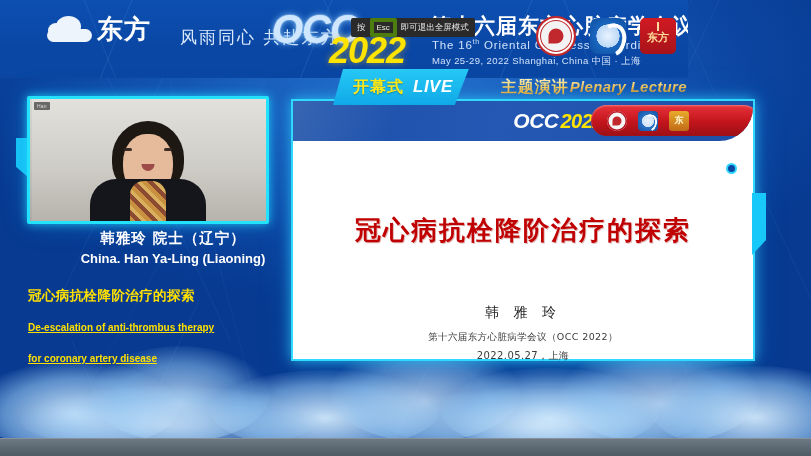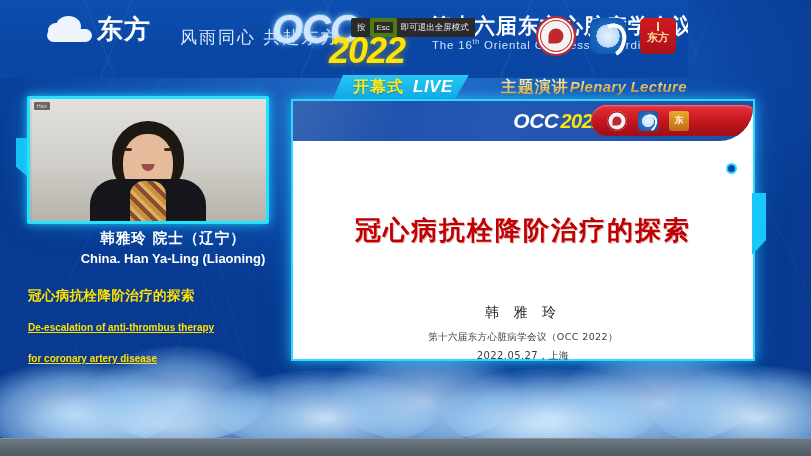--- a/index.html
+++ b/index.html
@@ -76,21 +76,21 @@
   .lg-swirl::after{content:"";position:absolute;left:8px;top:5px;width:20px;height:26px;border-radius:50% 50% 45% 45%;
     border:4px solid #fff;border-left-color:transparent;border-bottom-color:transparent;transform:rotate(20deg);}
   .lg-dome{background:linear-gradient(180deg,#d11a22 0%,#a8131a 100%);border-radius:5px;overflow:hidden;}
   .lg-dome::before{content:"";position:absolute;left:50%;top:4px;transform:translateX(-50%);
     width:2px;height:9px;background:#ffd9a0;}
   .lg-dome::after{content:"东方";position:absolute;left:0;right:0;top:12px;text-align:center;color:#ffdf9b;
     font-size:11px;font-weight:bold;font-family:"DejaVu Sans",sans-serif;}
 
   
   .banner-row{position:absolute;left:333px;top:73px;height:28px;display:flex;align-items:center;z-index:6;}
-  .live-tag{height:24px;display:flex;align-items:center;gap:9px;padding:0 16px 0 20px;
+  .live-tag{height:36px;display:flex;align-items:center;gap:9px;padding:0 16px 0 20px;
     background:linear-gradient(180deg,#26c8f5 0%,#0fa9e8 100%);
     clip-path:polygon(10px 0,100% 0,calc(100% - 14px) 100%,0 100%);
     box-shadow:0 2px 5px rgba(0,0,0,.22);}
   .live-cn{color:#ffe814;font-size:16px;font-weight:bold;letter-spacing:1px;
     font-family:"DejaVu Sans","Liberation Sans",sans-serif;text-shadow:0 1px 1px rgba(0,60,90,.4);}
   .live-en{color:#fff;font-size:17px;font-weight:bold;font-style:italic;letter-spacing:.5px;}
   .plenary{margin-left:32px;display:flex;align-items:baseline;gap:1px;white-space:nowrap;}
   .plen-cn{font-size:16px;font-weight:bold;letter-spacing:1px;
     background:linear-gradient(180deg,#fff6cf 0%,#f3cf62 45%,#c8912a 100%);
     -webkit-background-clip:text;background-clip:text;color:transparent;
@@ -217,20 +217,21 @@
     <div class="esc-tip">
       <span>按</span>
       <span class="esc-key">Esc</span>
       <span>即可退出全屏模式</span>
     </div>
 
     <div class="cn-title">第十六届东方心脏病学会议</div>
     <div class="en-title">
       <span>The 16</span><sup>th</sup><span> Oriental Congress of Cardiology</span>
     </div>
+    <div class="date-line">May 25-29, 2022  Shanghai, China   中国 · 上海</div>
 
     <div class="hlogos">
       <span class="lg lg-cmda"></span>
       <span class="lg lg-swirl"></span>
       <span class="lg lg-dome"></span>
     </div>
   </div>
 
   <div class="banner-row">
     <div class="live-tag">

